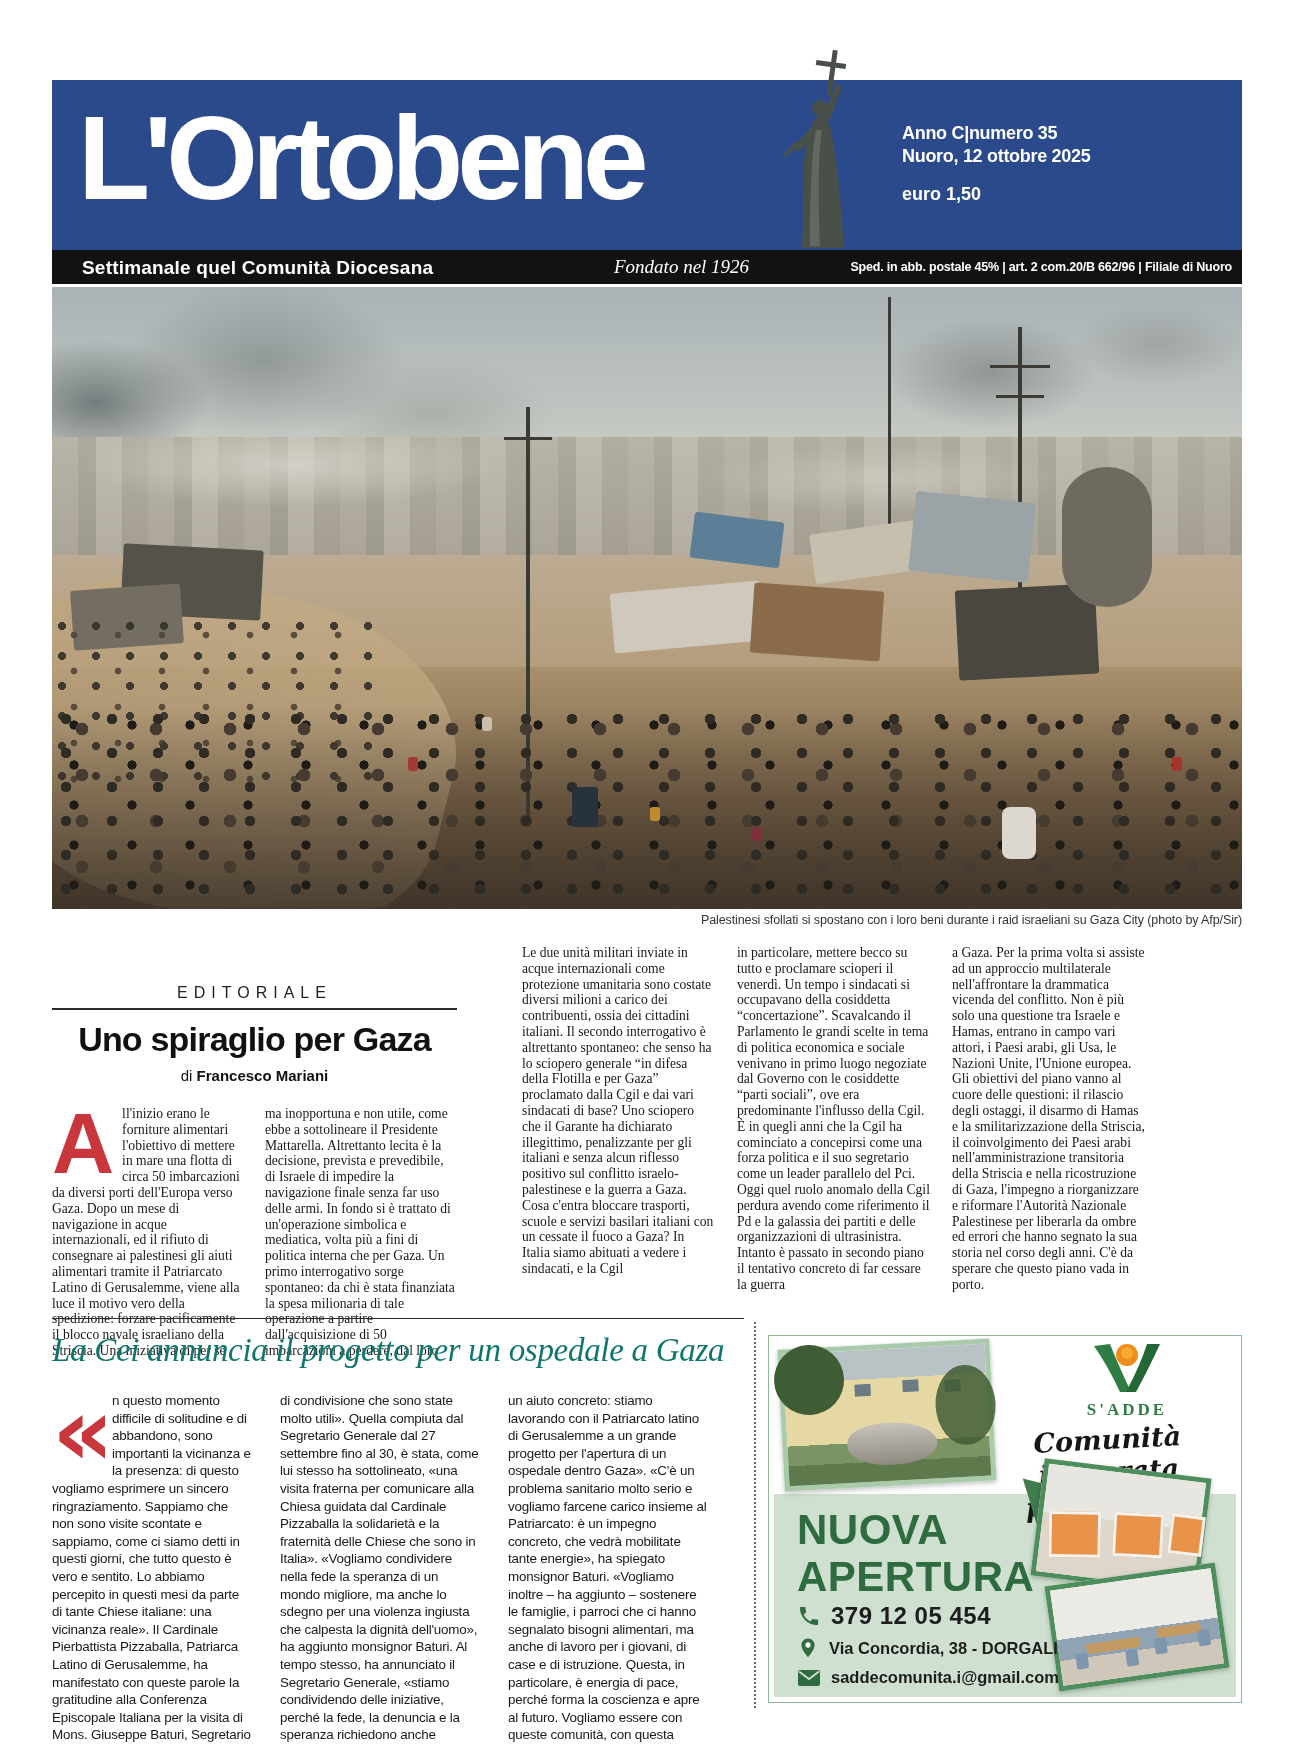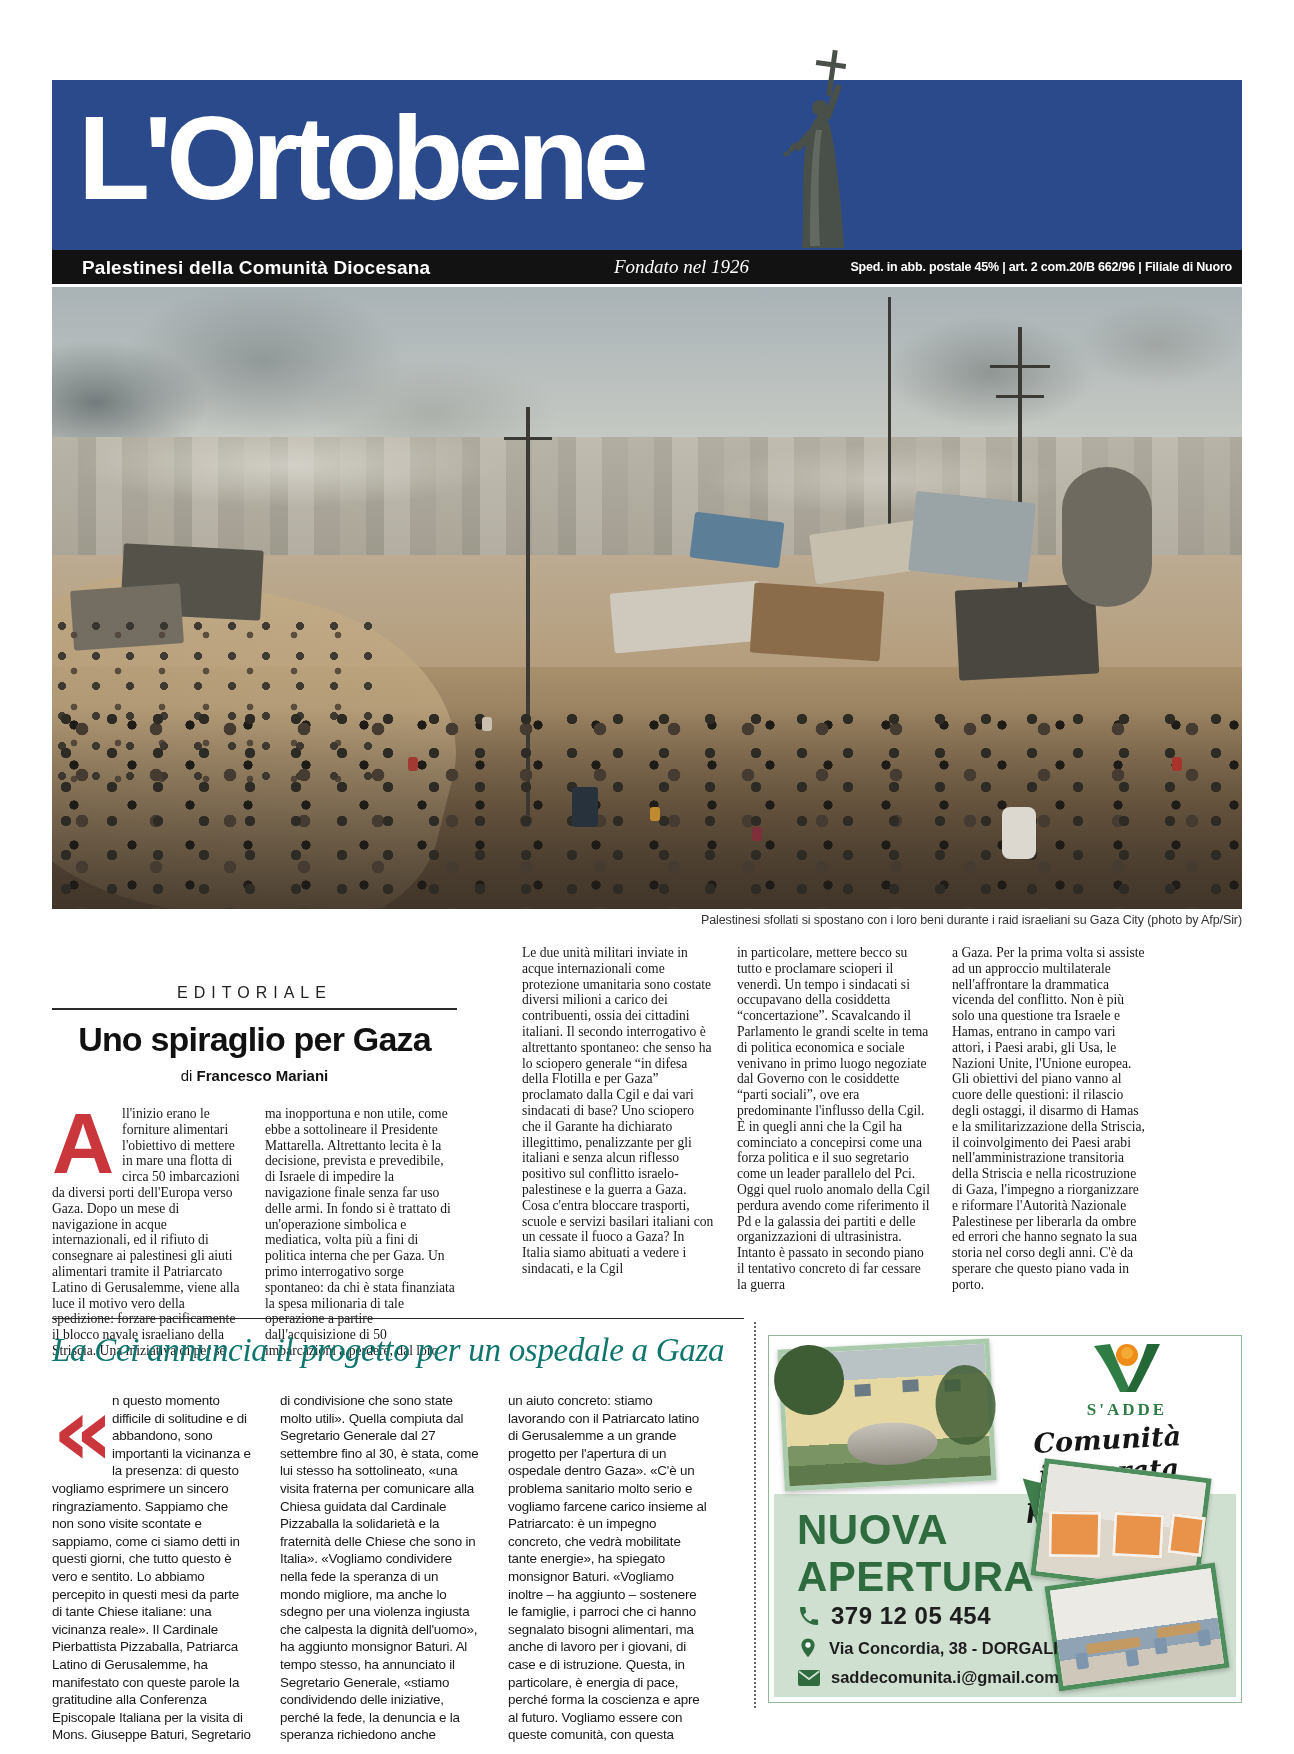--- a/index.html
+++ b/index.html
@@ -118,24 +118,29 @@
           <path d="M56 64 C48 70 42 86 40 110 C38 140 40 170 38 198 L80 198 C78 168 76 140 72 112 C70 92 66 74 62 66 Z"></path>
           <path d="M60 66 L72 34 L78 36 L66 70 Z"></path>
           <path d="M50 74 L30 96 L34 102 L52 86 Z"></path>
           <path d="M30 92 l-6 8 4 3 6 -8 Z M24 100 l-5 4 2 3 5 -3 Z"></path>
         </g>
         <g fill="#6d746a" opacity="0.7">
           <path d="M52 80 C48 100 46 140 46 196 L56 196 C54 150 54 104 58 80 Z"></path>
         </g>
       </svg>
     </div>
+    <div class="issue-block">
+      <div class="issue-line">Anno C|numero 35</div>
+      <div class="issue-line">Nuoro, 12 ottobre 2025</div>
+      <div class="price-line">euro 1,50</div>
+    </div>
   </div>
 
   <div class="subhead">
-    <div class="subhead-left">Palestinesi della Comunità Diocesana</div>
+    <div class="subhead-left">Settimanale quel Comunità Diocesana</div>
     <div class="subhead-founded">Fondato nel 1926</div>
     <div class="subhead-postal">Sped. in abb. postale 45% | art. 2 com.20/B 662/96 | Filiale di Nuoro</div>
   </div>
 
   <div class="photo">
     <div class="ph-smoke"></div>
     <div class="ph-smoke2"></div>
     <div class="ph-city"></div>
     <div class="ph-mid"></div>
     <div class="ph-ground"></div>

